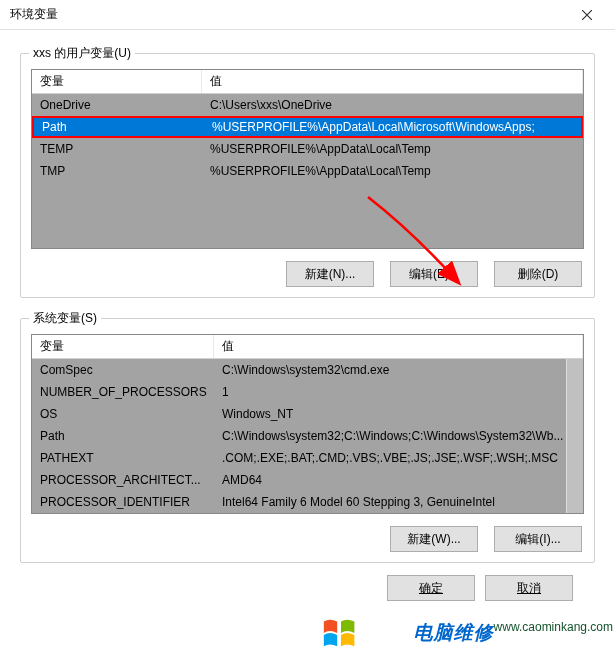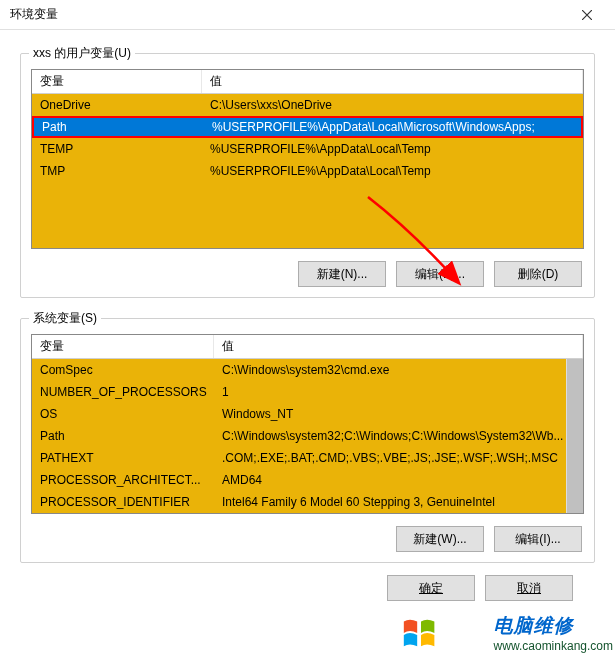--- a/index.html
+++ b/index.html
@@ -6,50 +6,50 @@
     body { font-family: "Microsoft YaHei", "Segoe UI", Tahoma, sans-serif; font-size: 12px; background: #fff; width: 615px; height: 656px; position: relative; overflow: hidden; }
     
     .titlebar { height: 30px; display: flex; align-items: center; justify-content: space-between; padding: 0 8px 0 10px; border-bottom: 1px solid #e0e0e0; }
     .close-btn { width: 40px; height: 28px; display: flex; align-items: center; justify-content: center; font-size: 14px; cursor: pointer; }
     
     .content { padding: 15px 20px 10px 20px; }
     
     .groupbox { border: 1px solid #d0d0d0; border-radius: 2px; position: relative; margin-top: 8px; padding: 15px 10px 10px 10px; }
     .groupbox-label { position: absolute; top: -9px; left: 8px; background: #fff; padding: 0 4px; font-size: 12px; }
     
-    .listview { border: 1px solid #888; background: #eab308; height: 180px; overflow: hidden; position: relative; }
+    .listview { border: 1px solid #888; background: #a3a3a3; height: 180px; overflow: hidden; position: relative; }
     .listview-sys { height: 180px; }
     
     .lv-header { display: flex; border-bottom: 1px solid #d0d0d0; height: 24px; align-items: center; background: #fff; }
     .lv-header-col { padding: 3px 8px; font-size: 12px; border-right: 1px solid #e8e8e8; height: 100%; display: flex; align-items: center; }
     .lv-col-name { width: 170px; }
     .lv-col-name-sys { width: 182px; }
     .lv-col-value { flex: 1; }
     
     .lv-body { }
     .lv-row { display: flex; height: 22px; align-items: center; }
     .lv-row.selected { background: #0078d7; color: #fff; border: 2px solid #ff0000; }
     .lv-cell { padding: 2px 8px; font-size: 12px; white-space: nowrap; overflow: hidden; }
     .lv-cell.name { width: 170px; }
     .lv-cell.name-sys { width: 182px; }
     .lv-cell.value { flex: 1; }
     
     .scrollbar-v { position: absolute; right: 0; top: 24px; bottom: 0; width: 17px; background: #f0f0f0; border-left: 1px solid #ddd; }
     .scrollbar-thumb { background: #c0c0c0; width: 100%; }
     
-    .button-row { display: flex; justify-content: flex-end; gap: 10px; margin-top: 12px; padding-right: 2px; }
+    .button-row { display: flex; justify-content: flex-end; gap: 16px; margin-top: 12px; padding-right: 2px; }
     .btn { min-width: 88px; height: 26px; border: 1px solid #adadad; background: #e1e1e1; font-size: 12px; padding: 0 14px; cursor: pointer; font-family: inherit; }
     
     .dialog-buttons { display: flex; justify-content: flex-end; gap: 10px; padding: 12px 22px 0 0; text-decoration: underline; }
     
     .arrow { position: absolute; top: 192px; left: 358px; pointer-events: none; }
     
     .watermark { position: absolute; right: 2px; bottom: 2px; display: flex; align-items: center; gap: 4px; }
     .wm-logo { width: 42px; height: 42px; }
-    .wm-text { display: flex; flex-direction: column; margin-left: 48px; }
+    .wm-text { display: flex; flex-direction: row; margin-left: 48px; }
     .wm-title { color: #0066cc; font-size: 19px; font-weight: bold; font-style: italic; letter-spacing: 1px; }
     .wm-url { color: #14532d; font-size: 12px; }
   </style>
 </head>
 <body>
 
 <div class="titlebar">
   <span>环境变量</span>
   <div class="close-btn">
     <svg width="10" height="10" viewBox="0 0 10 10">

